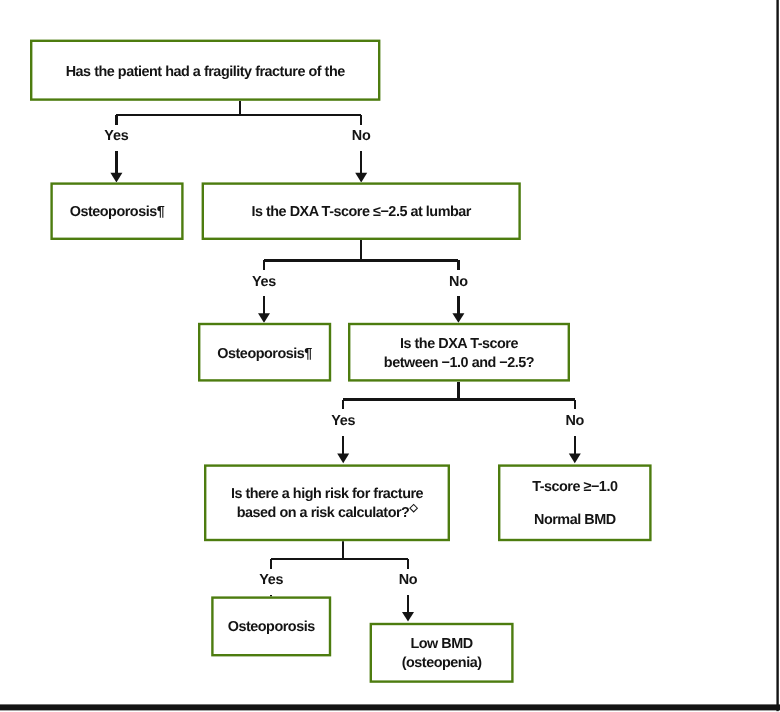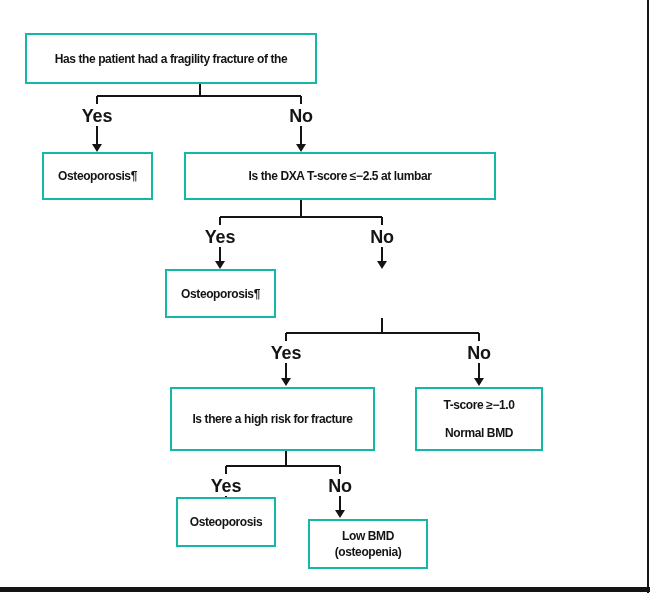--- a/index.html
+++ b/index.html
@@ -7,40 +7,40 @@
     position:relative;
     width:650px;height:593px;
     background:#ffffff;
     font-family:"Liberation Sans", sans-serif;
     color:#141414;
     overflow:hidden;
   }
   .node{
     position:absolute;
     box-sizing:border-box;
-    border:2px solid #14b8a6;
+    border:2px solid #4d7c0f;
     background:#ffffff;
     display:flex;
     flex-direction:column;
     align-items:center;
     justify-content:center;
     text-align:left;
     font-size:12px;
     font-weight:600;
     letter-spacing:-0.4px;
     line-height:16px;
     white-space:nowrap;
   }
   .node.spread{ gap:12px; }
   .node .line{ white-space:nowrap; }
   .node sup{ font-size:9px; line-height:0; }
   .branch-label{
     position:absolute;
     transform:translateX(-50%);
-    font-size:18px;
+    font-size:12px;
     font-weight:600;
     letter-spacing:-0.2px;
     white-space:nowrap;
   }
   #connectors{
     position:absolute;
     left:0;top:0;
     pointer-events:none;
   }
   #connectors path, #connectors line{
@@ -104,31 +104,36 @@
   </svg>
 
   <div class="node" style="left:25px;top:33px;width:292px;height:51px">
     <div class="line"><span>Has the patient had a fragility fracture of the</span></div>
   </div>
 
   <div class="node" style="left:42px;top:152px;width:111px;height:48px">
     <div class="line"><span>Osteoporosis¶</span></div>
   </div>
 
-  <div class="node" style="left:184px;top:152px;width:312px;height:48px">
+  <div class="node" style="left:168px;top:152px;width:266px;height:48px">
     <div class="line"><span>Is the DXA T-score ≤−2.5 at lumbar</span></div>
   </div>
 
   <div class="node" style="left:165px;top:269px;width:111px;height:49px">
     <div class="line"><span>Osteoporosis¶</span></div>
   </div>
 
+  <div class="node" style="left:290px;top:269px;width:185px;height:49px">
+    <div class="line"><span>Is the DXA T-score</span></div>
+    <div class="line"><span>between −1.0 and −2.5?</span></div>
+  </div>
 
   <div class="node" style="left:170px;top:387px;width:205px;height:64px">
     <div class="line"><span>Is there a high risk for fracture</span></div>
+    <div class="line"><span>based on a risk calculator?</span><sup>◇</sup></div>
   </div>
 
   <div class="node spread" style="left:415px;top:387px;width:128px;height:64px">
     <div class="line"><span>T-score ≥−1.0</span></div>
     <div class="line"><span>Normal BMD</span></div>
   </div>
 
   <div class="node" style="left:176px;top:497px;width:100px;height:50px">
     <div class="line"><span>Osteoporosis</span></div>
   </div>

